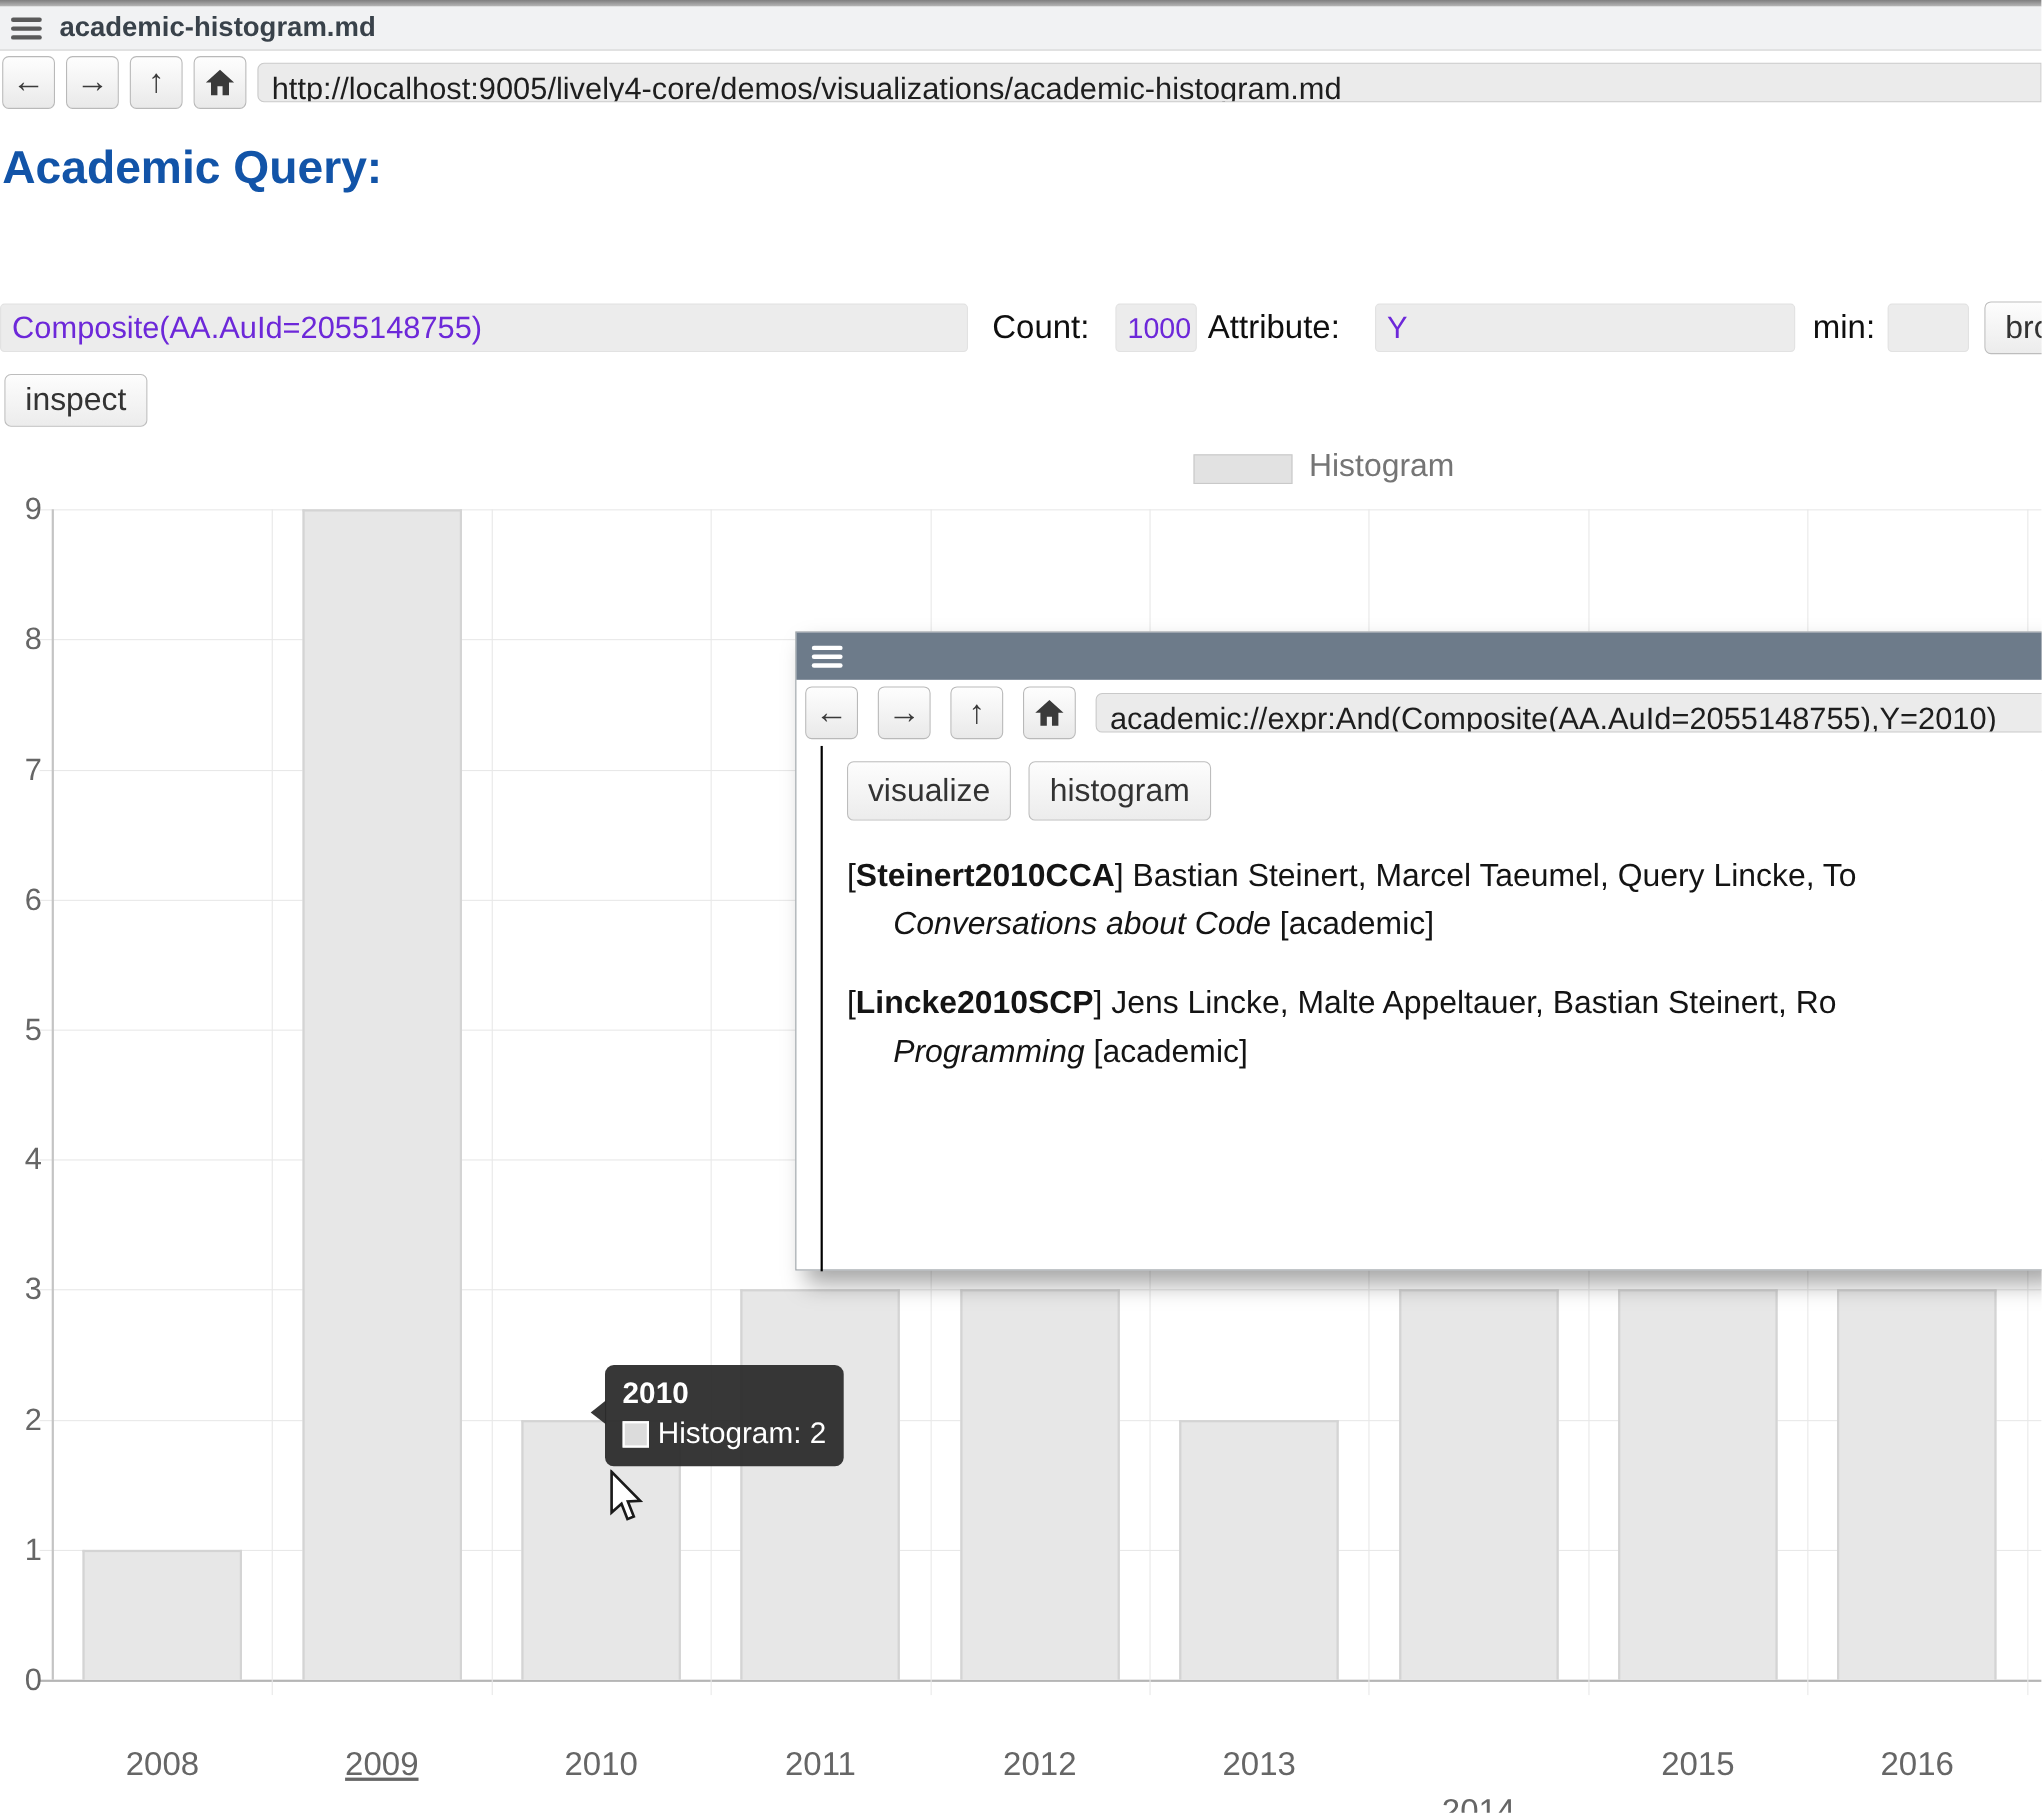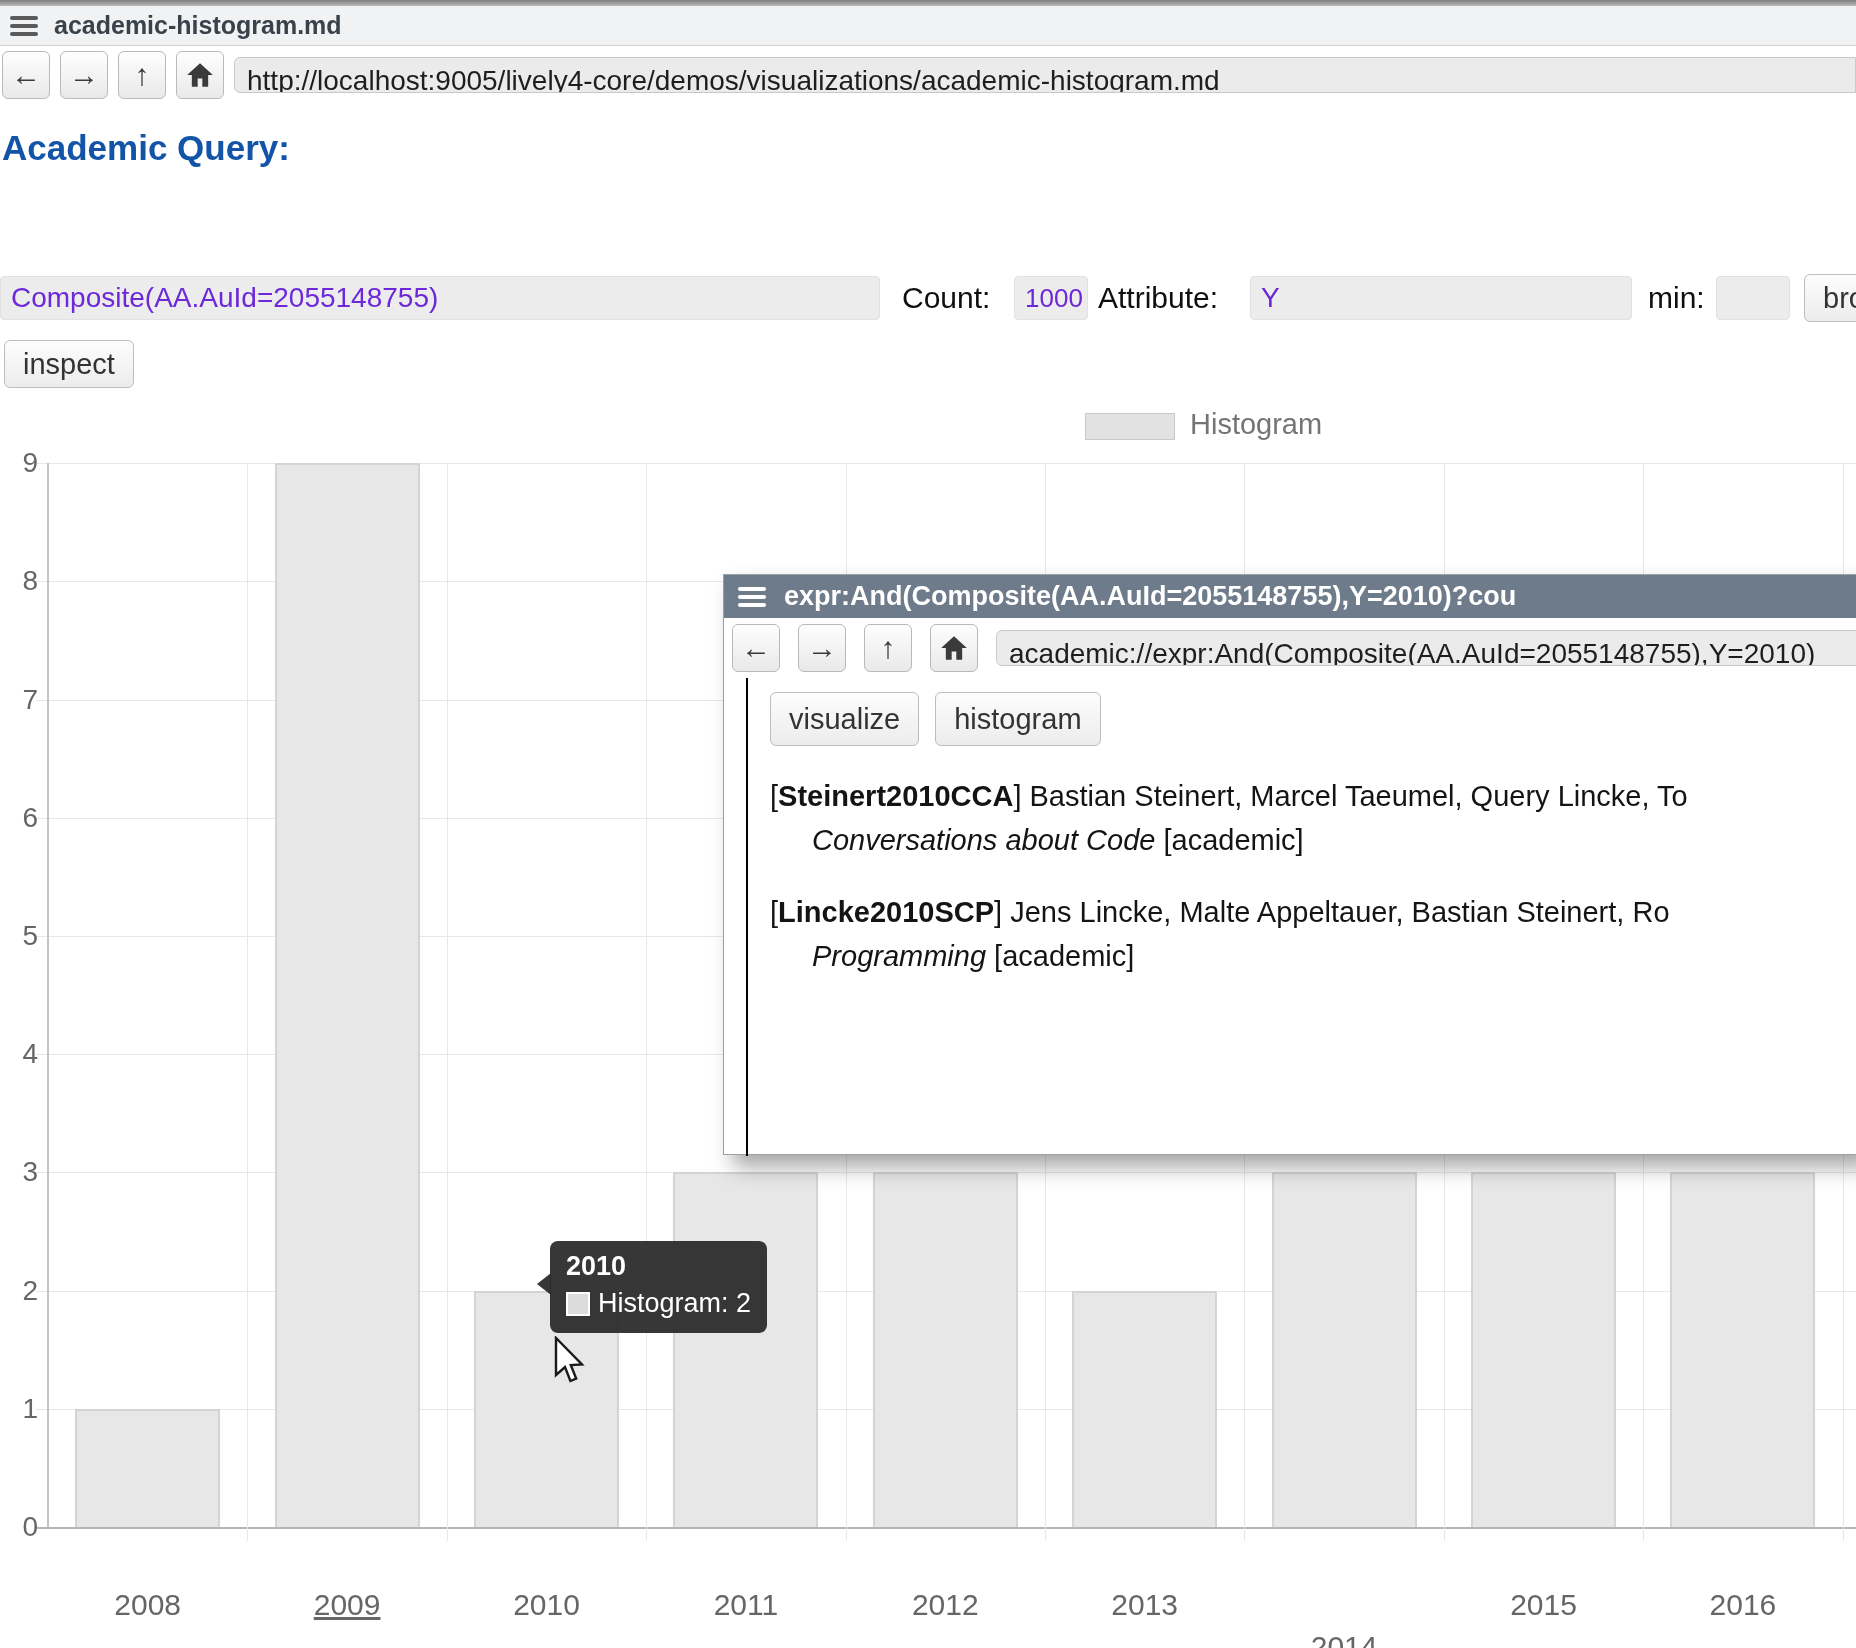--- a/index.html
+++ b/index.html
@@ -25,21 +25,21 @@
     border:1px solid #b9b9b9; border-radius:6px;
     background:linear-gradient(#fefefe,#e9e9e9);
     font-size:30px; font-weight:bold; color:#3a3a3a;
     display:flex; align-items:center; justify-content:center; cursor:pointer;
     font-family:"Liberation Sans", sans-serif; }
   .urlfield { height:36px; background:#ebebeb; border:1px solid #c9c9c9; border-radius:6px 0 0 6px;
     font-size:28px; color:#1e1e1e; line-height:46px; padding-left:12px;
     white-space:nowrap; overflow:hidden; flex:1 1 auto; }
 
   
-  h1.pagetitle { position:absolute; left:2px; top:128px; font-size:35px; font-weight:bold; color:#1254a8; }
+  h1.pagetitle { position:absolute; left:2px; top:128px; font-size:42px; font-weight:bold; color:#1254a8; }
 
   .flatinput { position:absolute; height:44px; background:#ececec; border:1px solid #e2e2e2; border-radius:4px;
     font-size:28px; color:#6d28d9; line-height:42px; padding-left:10px; white-space:nowrap; overflow:hidden; }
   .rowlabel { position:absolute; height:44px; line-height:44px; font-size:30px; color:#0f0f0f; }
   .uibtn { border:1px solid #bdbdbd; border-radius:6px;
     background:linear-gradient(#fdfdfd,#ececec); color:#333;
     font-size:29px; font-family:"Liberation Sans", sans-serif; cursor:pointer; }
 
   #query-input      { left:0;     top:276px; width:880px; }
   #count-label      { left:902px; top:276px; }
@@ -190,21 +190,20 @@
     <div class="xtick" style="left: 1657.9px; top: 1148px;">2016</div>
   </div>
 
 <div class="popup">
   <div class="popup-titlebar">
     <div class="hamburger white">
         <span></span>
         <span></span>
         <span></span>
       </div>
-    <div class="ptitle">expr:And(Composite(AA.AuId=2055148755),Y=2010)?cou</div>
   </div>
   <div class="popup-toolbar">
     <button class="navbtn">
         <span>←</span>
       </button>
     <button class="navbtn">
         <span>→</span>
       </button>
     <button class="navbtn">
         <span>↑</span>

